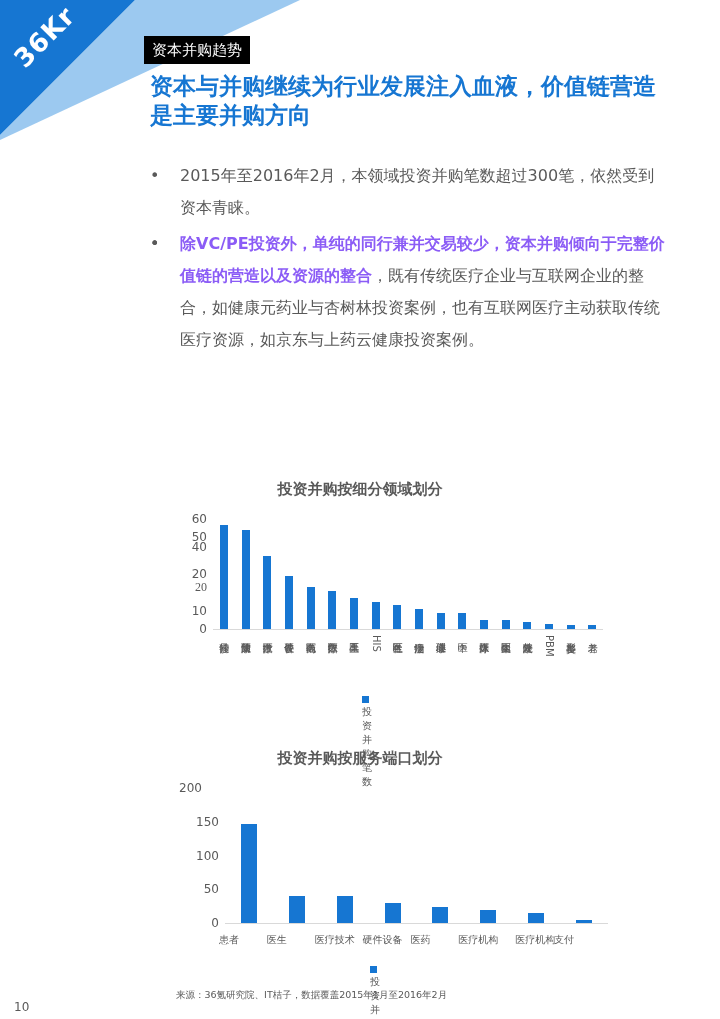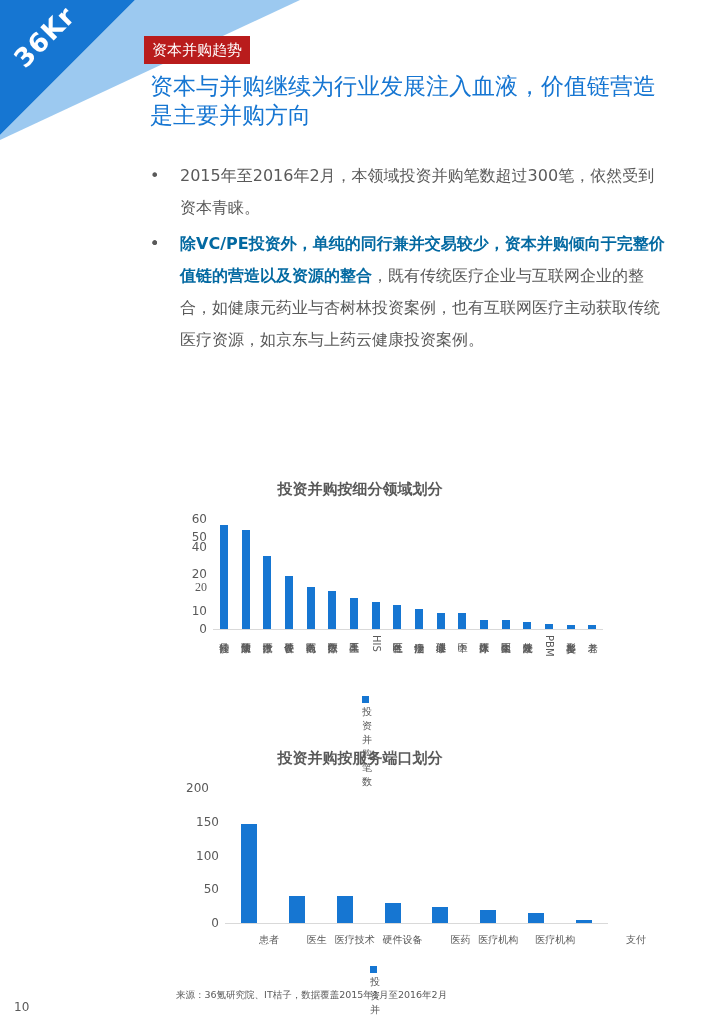--- a/index.html
+++ b/index.html
@@ -1,35 +1,35 @@
 <!DOCTYPE html>
 <html><head>
 <meta charset="utf-8">
 <style>
   html, body { margin:0; padding:0; }
   body { width:720px; height:1019px; background:#ffffff; position:relative; overflow:hidden;
          font-family:"DejaVu Sans","Liberation Sans",sans-serif; color:#595959; }
   .corner { position:absolute; left:0; top:0; width:300px; height:140px; }
   .logo-text { position:absolute; left:8px; top:22px; transform:rotate(-45deg); color:#fff;
                font-weight:bold; font-size:26px; letter-spacing:1px; }
-  .section-tag { position:absolute; left:144px; top:36px; background:#b91c1c; color:#fff;
+  .section-tag { position:absolute; left:144px; top:36px; background:#000000; color:#fff;
                  font-size:15px; padding:4px 8px; height:20px; line-height:20px; }
   .page-title { position:absolute; left:150px; top:72px; width:520px; color:#1676d2;
-                font-size:23px; font-weight:normal; line-height:29px; }
+                font-size:23px; font-weight:bold; line-height:29px; }
   .bullets { position:absolute; left:150px; top:160px; width:515px; margin:0; padding:0; list-style:none; }
   .bullets li { position:relative; padding-left:30px; font-size:16px; line-height:32px; color:#595959; margin-bottom:4px; }
   .bullets li .dot { position:absolute; left:0; top:0; }
-  .bullets b { color:#0369a1; }
+  .bullets b { color:#8b5cf6; }
   .chart-title { position:absolute; left:0; width:720px; text-align:center; font-size:15px; font-weight:bold; color:#595959; }
   .chart { position:absolute; }
   .ytick { position:absolute; font-size:12px; color:#595959; text-align:right; width:30px; }
   .axis { position:absolute; height:1px; background:#d9d9d9; }
   .bar { position:absolute; background:#1676d2; }
   .xlab-v { position:absolute; writing-mode:vertical-rl; font-size:10px; color:#595959; line-height:12px; }
-  .xlab-h { position:absolute; font-size:10px; color:#595959; text-align:right; width:60px; }
+  .xlab-h { position:absolute; font-size:10px; color:#595959; text-align:left; width:60px; }
   .legend { position:absolute; font-size:10px; color:#595959; }
   .legend .sw { display:inline-block; width:7px; height:7px; background:#1676d2; margin-right:2px; }
   .source { position:absolute; left:176px; top:989px; font-size:9.5px; color:#595959; }
   .page-num { position:absolute; left:14px; top:1000px; font-size:12px; color:#595959; }
 </style>
 </head>
 <body>
 
 <svg class="corner" viewBox="0 0 300 140" width="300" height="140">
   <polygon points="0,0 135,0 0,135" fill="#1676d2"></polygon>
@@ -90,39 +90,39 @@
     <div class="xlab-v" style="left: 542.833px; top: 635px;">PBM</div>
     <div class="bar" style="left: 566.5px; top: 625.333px; width: 8px; height: 3.66667px; background: rgb(22, 118, 210);"></div>
     <div class="xlab-v" style="left: 564.5px; top: 635px;">美容整形</div>
     <div class="bar" style="left: 588.167px; top: 625.333px; width: 8px; height: 3.66667px; background: rgb(22, 118, 210);"></div>
     <div class="xlab-v" style="left: 586.167px; top: 635px;">养老</div>
     <div class="legend" style="left: 362px; top: 694px;"><span class="sw" style="background: rgb(22, 118, 210);"></span><span>投资并购笔数</span></div>
   </div>
 
 <div class="chart-title" style="top:749px;">投资并购按服务端口划分</div>
 <div id="chart2" class="chart" style="left:0;top:0;">
-    <div class="ytick" style="left: 179px; top: 781px;">200</div>
+    <div class="ytick" style="left: 172px; top: 781px;">200</div>
     <div class="ytick" style="left: 189px; top: 814.75px;">150</div>
     <div class="ytick" style="left: 189px; top: 848.5px;">100</div>
     <div class="ytick" style="left: 189px; top: 882.25px;">50</div>
     <div class="ytick" style="left: 189px; top: 916px;">0</div>
     <div class="axis" style="left: 225px; top: 923px; width: 383px;"></div>
     <div class="bar" style="left: 240.938px; top: 824.45px; width: 16px; height: 98.55px; background: rgb(22, 118, 210);"></div>
     <div class="xlab-h" style="left: 218.938px; top: 933px;">患者</div>
     <div class="bar" style="left: 288.812px; top: 896px; width: 16px; height: 27px; background: rgb(22, 118, 210);"></div>
     <div class="xlab-h" style="left: 266.812px; top: 933px;">医生</div>
     <div class="bar" style="left: 336.688px; top: 896px; width: 16px; height: 27px; background: rgb(22, 118, 210);"></div>
     <div class="xlab-h" style="left: 314.688px; top: 933px;">医疗技术</div>
     <div class="bar" style="left: 384.562px; top: 903.425px; width: 16px; height: 19.575px; background: rgb(22, 118, 210);"></div>
     <div class="xlab-h" style="left: 362.562px; top: 933px;">硬件设备</div>
     <div class="bar" style="left: 432.438px; top: 906.8px; width: 16px; height: 16.2px; background: rgb(22, 118, 210);"></div>
     <div class="xlab-h" style="left: 410.438px; top: 933px;">医药</div>
     <div class="bar" style="left: 480.312px; top: 909.5px; width: 16px; height: 13.5px; background: rgb(22, 118, 210);"></div>
     <div class="xlab-h" style="left: 458.312px; top: 933px;">医疗机构</div>
     <div class="bar" style="left: 528.188px; top: 912.875px; width: 16px; height: 10.125px; background: rgb(22, 118, 210);"></div>
     <div class="xlab-h" style="left: 506.188px; top: 933px; padding-left: 9px;">医疗机构</div>
     <div class="bar" style="left: 576.062px; top: 920.3px; width: 16px; height: 2.7px; background: rgb(22, 118, 210);"></div>
-    <div class="xlab-h" style="left: 554.062px; top: 933px; padding-left: 32px;">支付</div>
+    <div class="xlab-h" style="left: 554.062px; top: 933px;">支付</div>
     <div class="legend" style="left: 370px; top: 964px;"><span class="sw" style="background: rgb(22, 118, 210);"></span><span>投资并购笔数</span></div>
   </div>
 
 <div class="source">来源：36氪研究院、IT桔子，数据覆盖2015年1月至2016年2月</div>
 <div class="page-num">10</div>
 
 </body></html>

